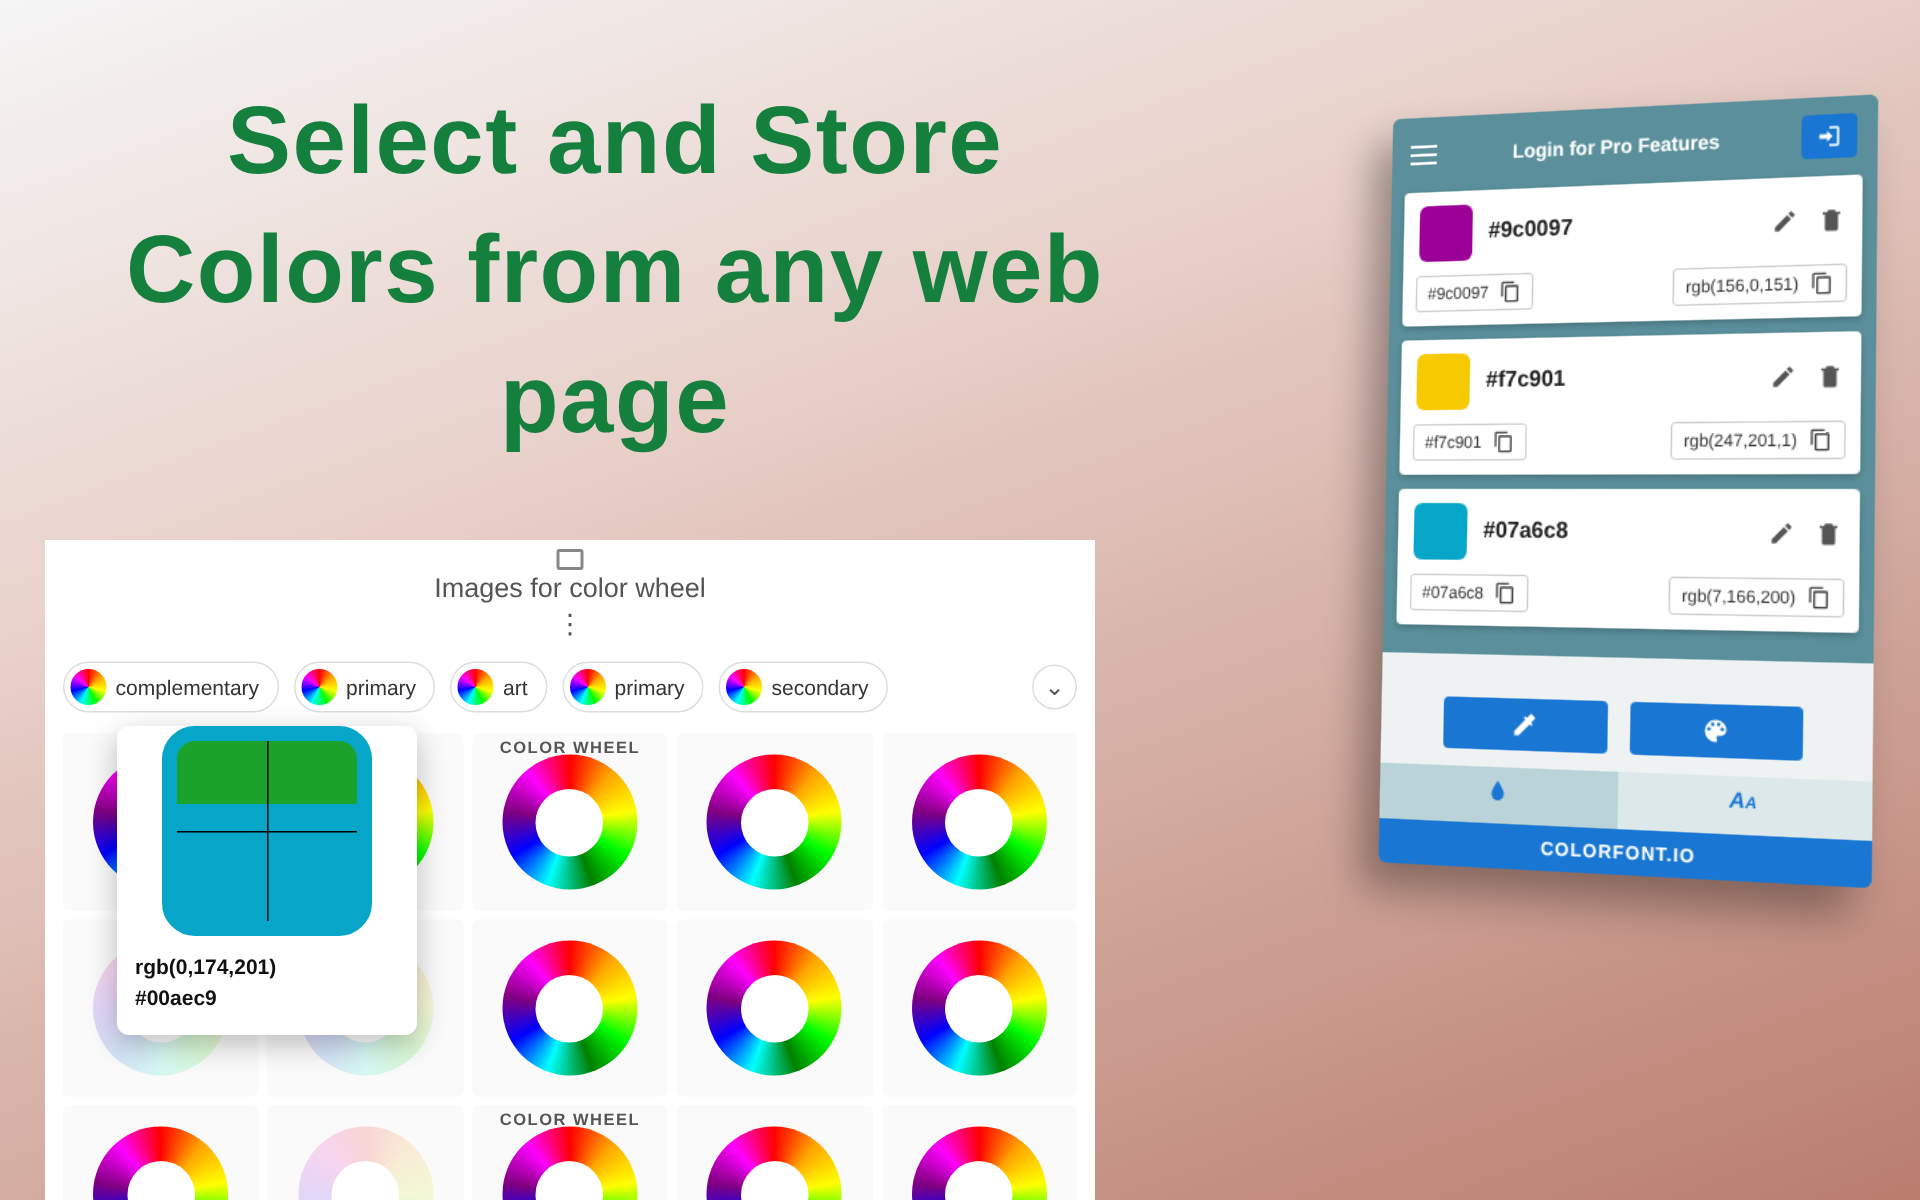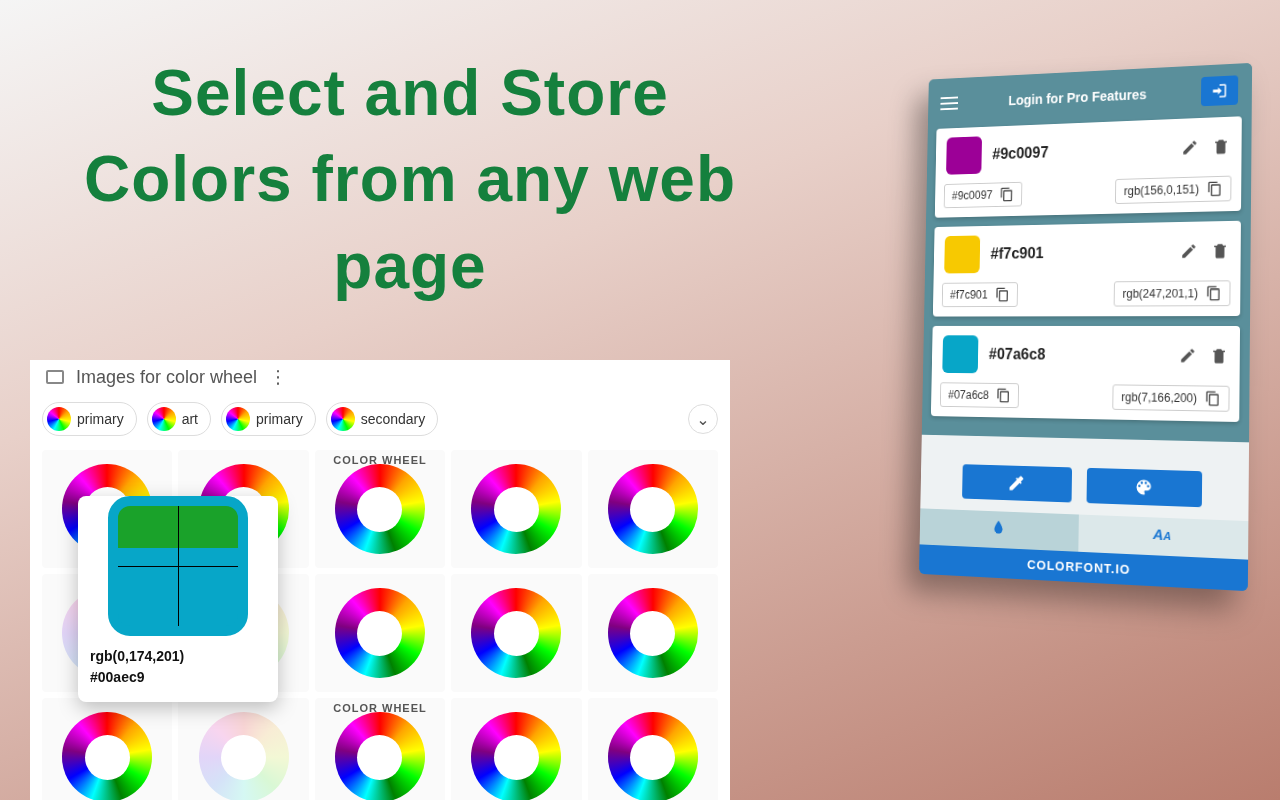--- a/index.html
+++ b/index.html
@@ -35,21 +35,22 @@
     height: 440px;
     background: #fff;
     overflow: hidden;
   }
   .search-title-row {
     display: flex;
     align-items: center;
     padding: 6px 16px;
     color: #555;
     font-size: 18px;
-    gap: 12px;
+    gap: 2px;
+    flex-direction: column;
   }
   .img-glyph {
     width: 18px; height: 14px;
     border: 2px solid #888; border-radius: 2px;
     display: inline-block; position: relative;
   }
   .chip-row {
     display: flex;
     gap: 10px;
     padding: 8px 12px 14px 12px;
@@ -104,21 +105,21 @@
     font-size:11px; font-weight:700; color:#555; letter-spacing:1px;
   }
   .wheel-cell.pale .wh {
     background: conic-gradient(#f8d5d5,#f8ecd5,#f3f8d5,#d9f8d5,#d5f8f3,#d5e2f8,#e2d5f8,#f8d5ef,#f8d5d5);
   }
 
   
   .picker-pop {
     position: absolute;
     left: 78px;
-    top: 496px;
+    top: 484px;
     width: 200px;
     background: #fff;
     border-radius: 8px;
     box-shadow: 0 6px 20px rgba(0,0,0,.25);
     padding: 10px 12px 14px 12px;
     z-index: 5;
   }
   .picker-sample {
     width: 140px; height: 140px;
     border-radius: 22px;
@@ -249,20 +250,24 @@
 
 <div class="search-area">
   <div class="search-title-row">
     <span class="img-glyph"></span>
     <span>Images for color wheel</span>
     <span>⋮</span>
   </div>
   <div class="chip-row">
     <div class="chip">
         <span class="chip-swatch"></span>
+        <span>complementary</span>
+      </div>
+    <div class="chip">
+        <span class="chip-swatch"></span>
         <span>primary</span>
       </div>
     <div class="chip">
         <span class="chip-swatch"></span>
         <span>art</span>
       </div>
     <div class="chip">
         <span class="chip-swatch"></span>
         <span>primary</span>
       </div>

